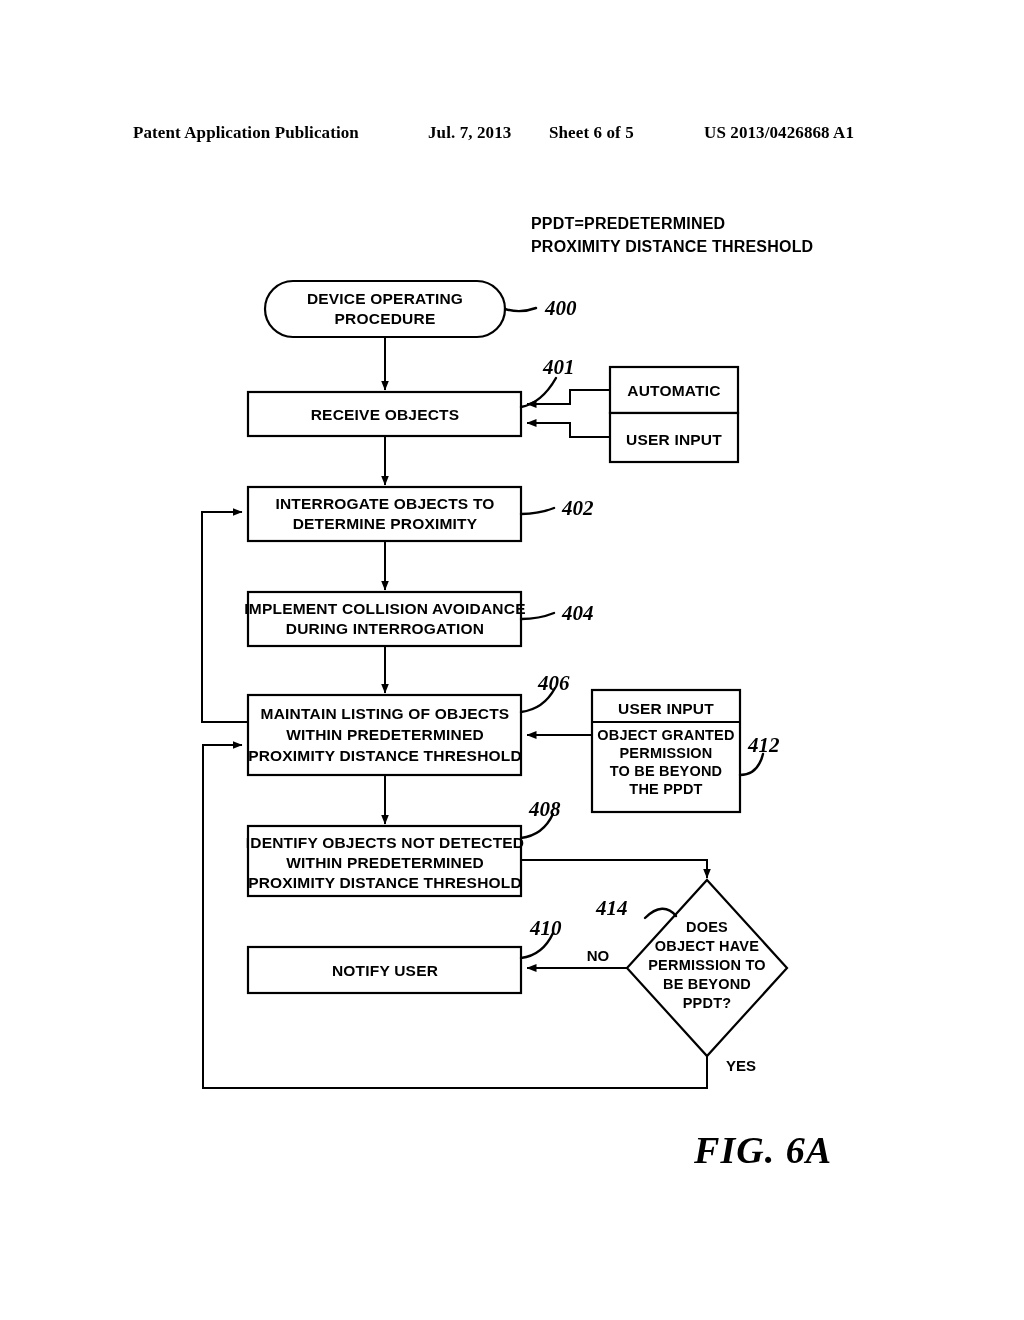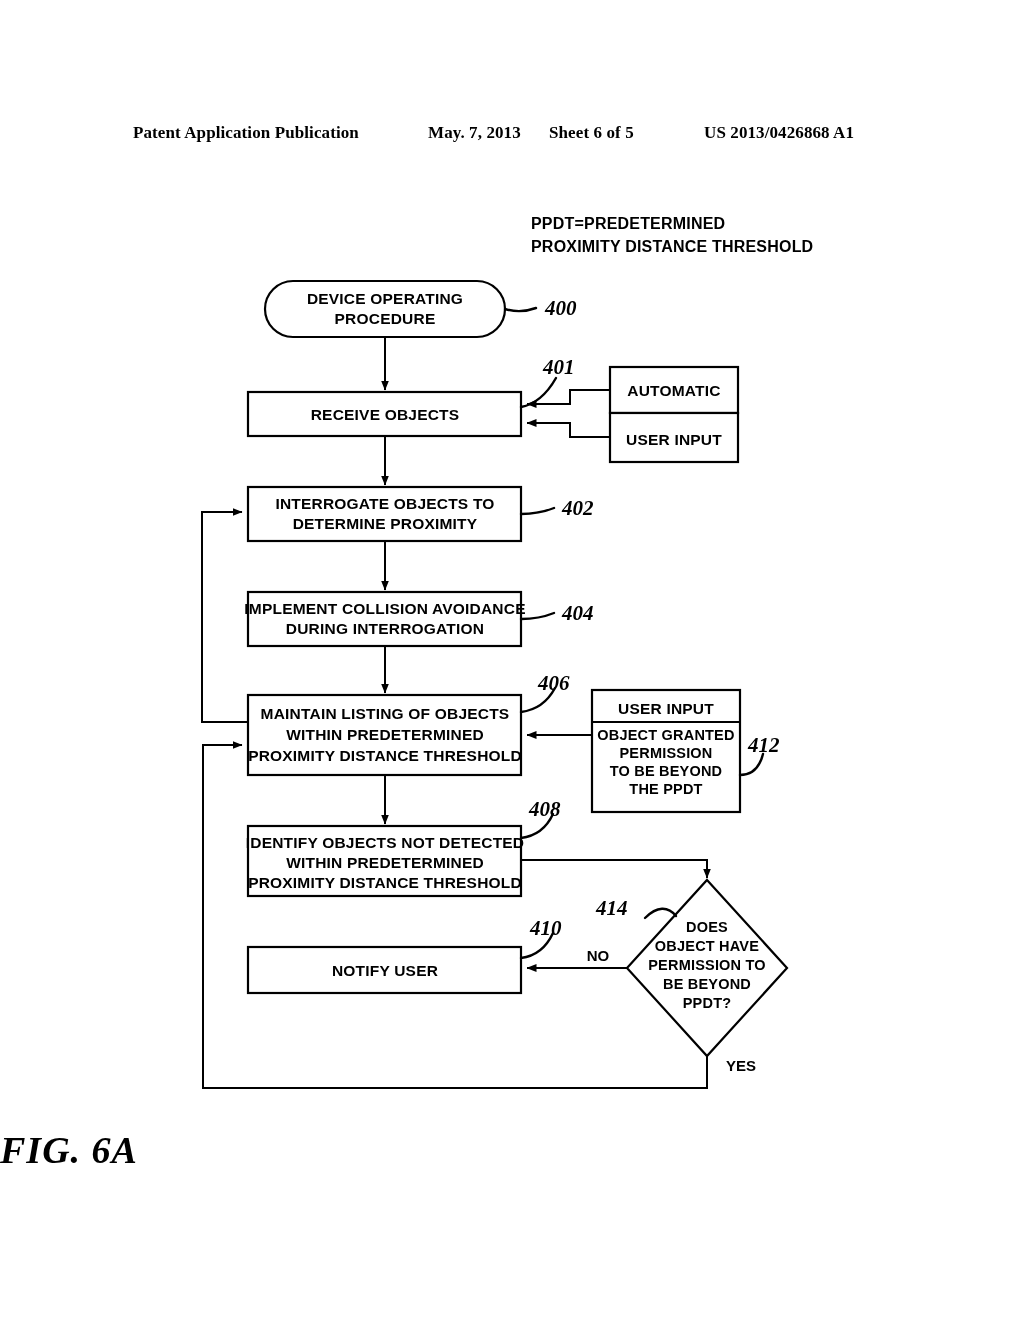--- a/index.html
+++ b/index.html
@@ -83,34 +83,34 @@
     stroke-width: 2.4;
     stroke-linecap: round;
   }
 
   
   .fig-caption {
     position: absolute;
     left: 0;
     top: 1128px;
     width: 832px;
-    text-align: left;
+    text-align: right;
     font-family: "Liberation Serif", serif;
     font-weight: bold;
     font-style: italic;
     font-size: 38px;
     letter-spacing: 1px;
   }
 </style>
 </head>
 <body>
 
 <div class="page-header">
   <span class="hdr-pub">Patent Application Publication</span>
-  <span class="hdr-date">May. 7, 2013</span>
+  <span class="hdr-date">Jul. 7, 2013</span>
   <span class="hdr-sheet">Sheet 6 of 5</span>
   <span class="hdr-pat">US 2013/0426868 A1</span>
 </div>
 
 <div id="figure">
 <svg width="1024" height="1320" viewBox="0 0 1024 1320" xmlns="http://www.w3.org/2000/svg">
   <defs>
     <marker id="ah" markerWidth="10" markerHeight="8" refX="9.5" refY="4" orient="auto" markerUnits="userSpaceOnUse">
       <path d="M0,0 L10,4 L0,8 z" fill="#000"></path>
     </marker>

